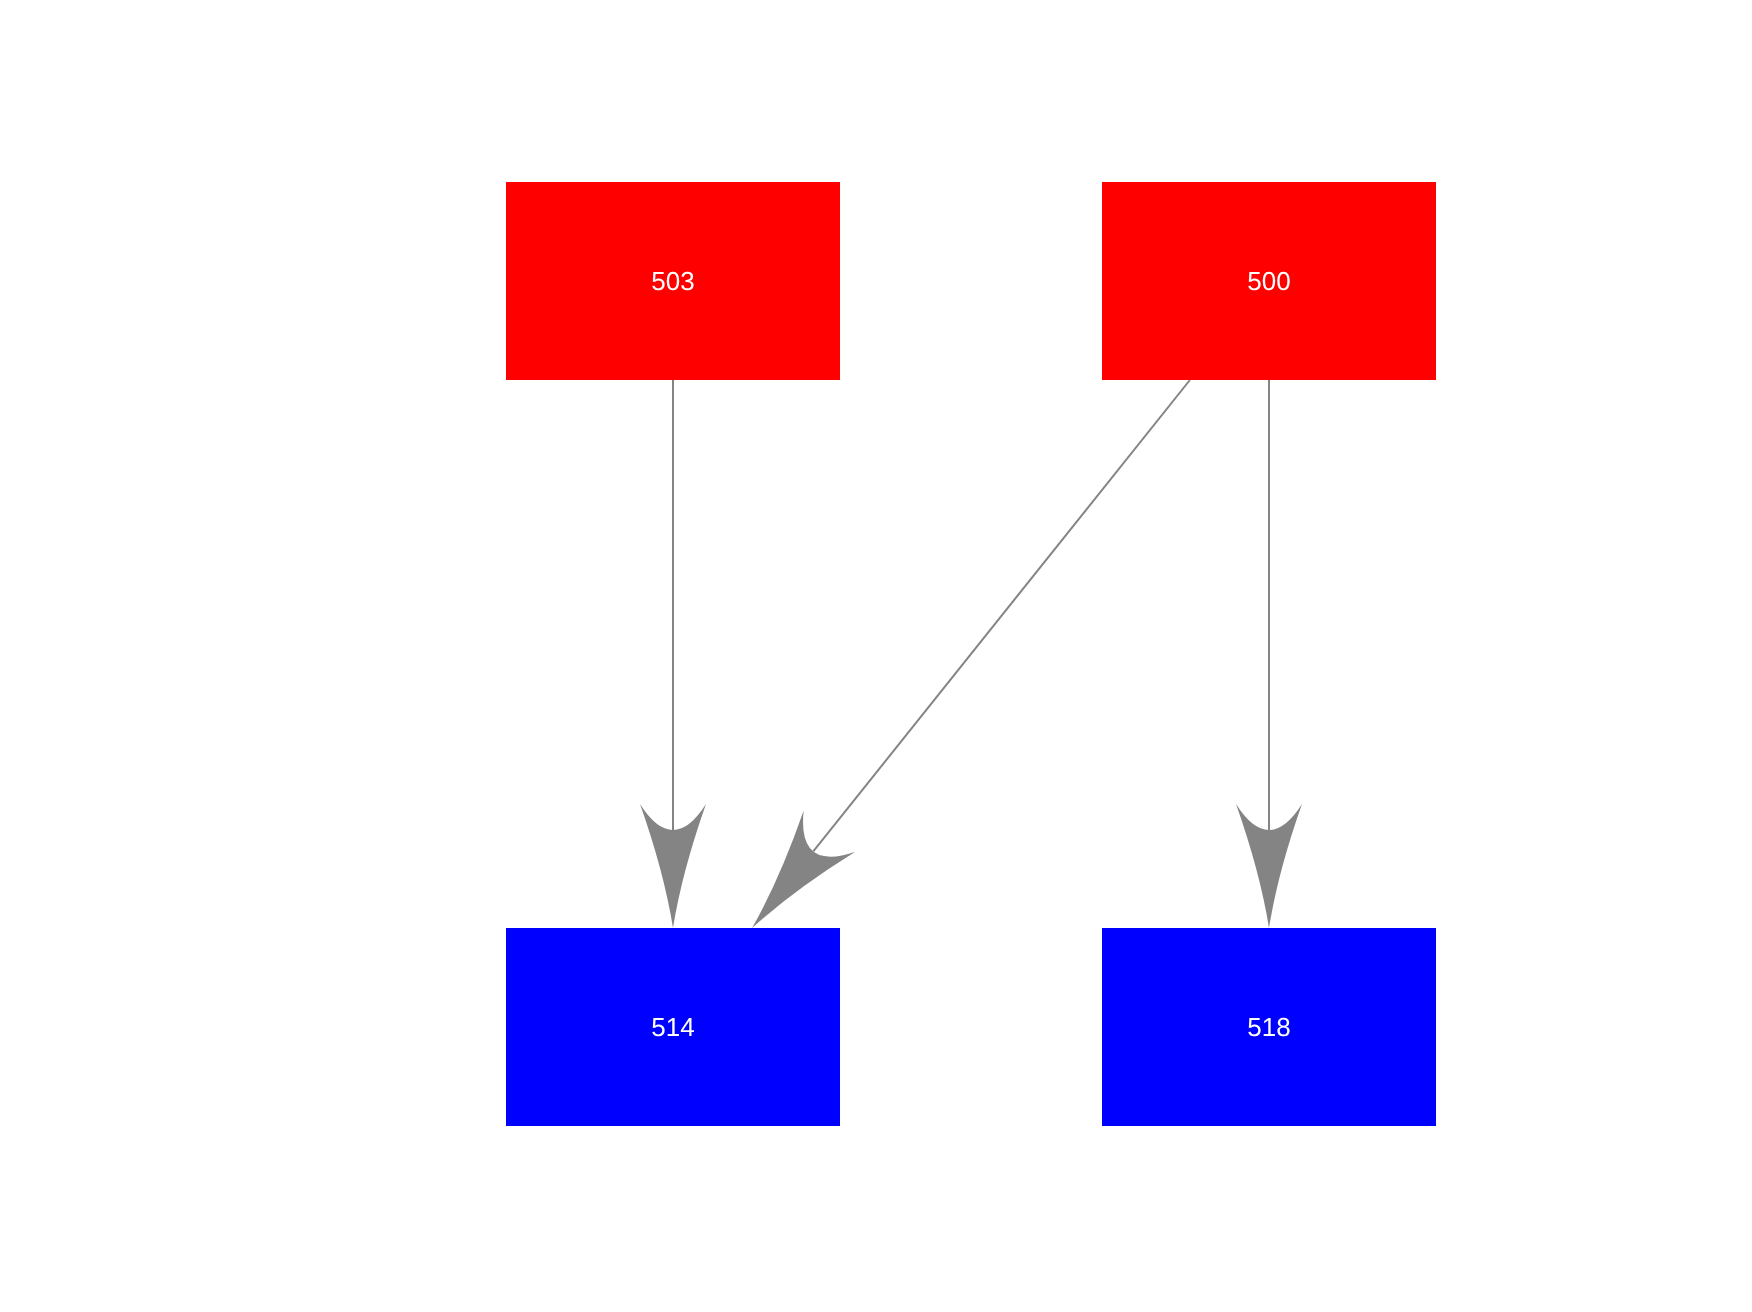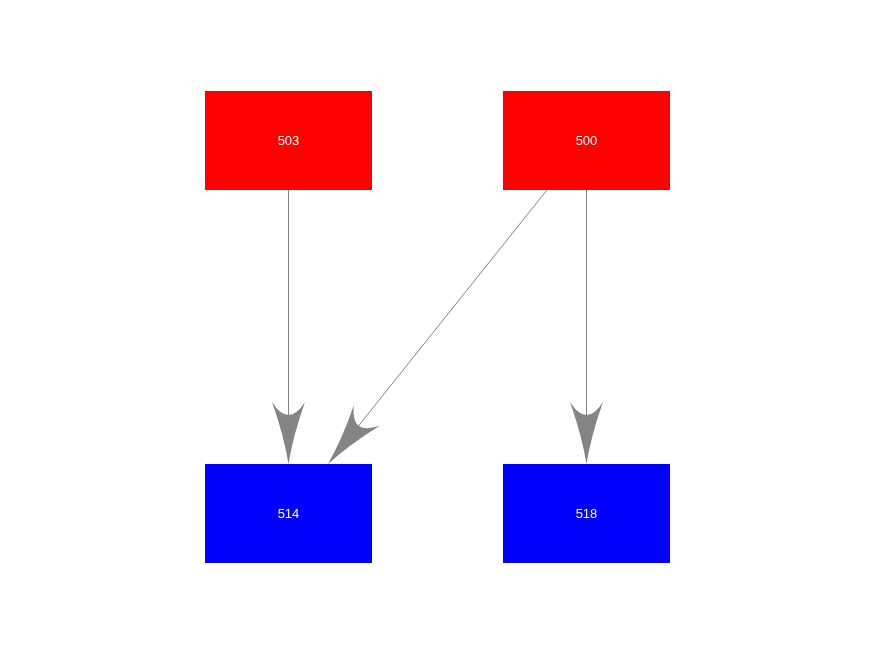--- a/index.html
+++ b/index.html
@@ -7,20 +7,21 @@
     padding: 0;
     background: #ffffff;
     font-family: "Liberation Sans", sans-serif;
   }
   .canvas-wrap {
     position: relative;
     width: 720px;
     height: 656px;
     background: #ffffff;
     overflow: hidden;
+    padding-left: 48px;
   }
   svg { display: block; }
   svg text {
     font-family: "Liberation Sans", sans-serif;
     font-size: 13px;
   }
 </style>
 </head>
 <body>
 

